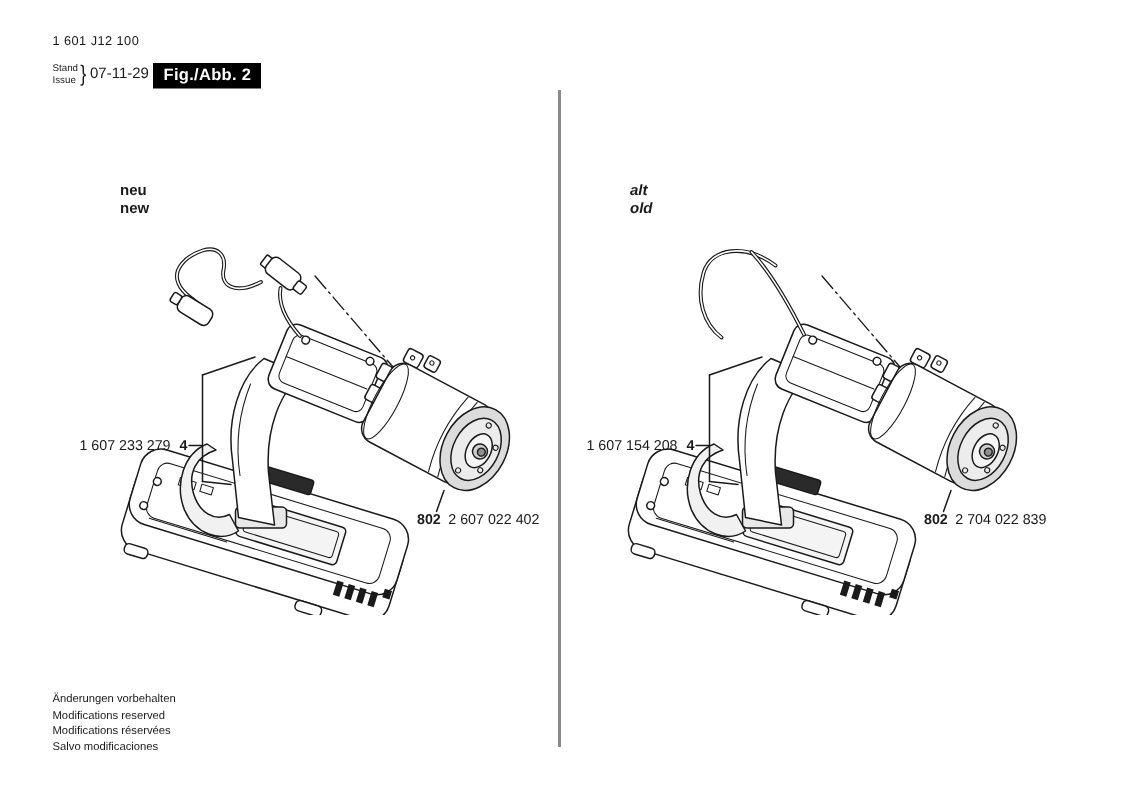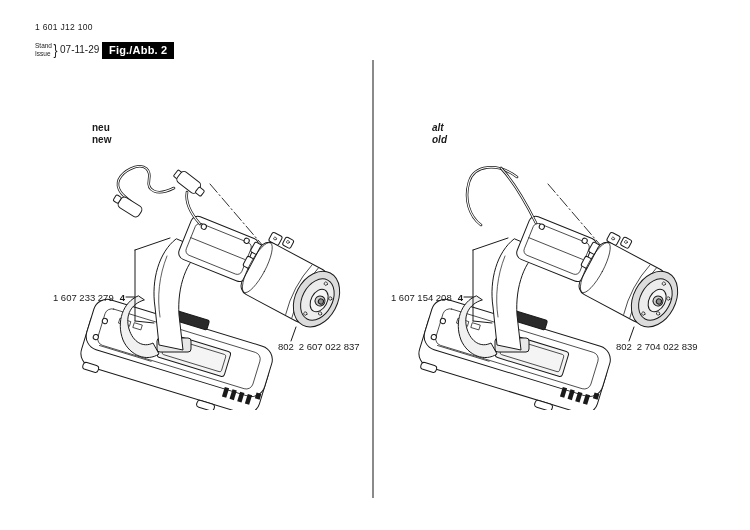--- a/index.html
+++ b/index.html
@@ -13,34 +13,34 @@
   .doc-number{left:35px;top:22px;font-size:8.5px;letter-spacing:.3px;}
   .stand-block{left:35px;top:41px;display:flex;align-items:center;}
   .stand-labels{display:flex;flex-direction:column;font-size:6.5px;line-height:8px;}
   .brace{font-size:15px;font-weight:300;margin:0 1px 0 1px;transform:scaleX(.8);}
   .issue-date{font-size:10px;margin-left:1px;}
   .fig-box{left:102px;top:42px;background:#000;color:#fff;font-size:11px;font-weight:bold;
     padding:2px 7px 3px 7px;letter-spacing:.2px;}
   
   .divider{left:372px;top:60px;width:1.5px;height:438px;background:#8a8a8a;}
   
-  .variant{font-size:10px;font-weight:bold;line-height:11.5px;margin-left:12px;}
+  .variant{font-size:10px;font-weight:bold;line-height:11.5px;}
   .variant-left{left:80px;top:122px;}
   .variant-right{left:420px;top:122px;font-style:italic;}
   
   .diagram{width:310px;height:255px;}
   .diagram-left{left:60px;top:155px;}
   .diagram-right{left:398px;top:155px;}
   
   .assembly-label{top:292px;width:95px;text-align:right;font-size:9.5px;white-space:nowrap;}
   .assembly-label .qty{font-weight:bold;margin-left:6px;}
   .assembly-left{left:30px;}
   .assembly-right{left:368px;}
   .motor-label{top:341px;font-size:9.5px;white-space:nowrap;}
-  .motor-label .ref{font-weight:normal;margin-right:5px;}
+  .motor-label .ref{font-weight:bold;margin-right:5px;}
   .motor-left{left:278px;}
   .motor-right{left:616px;}
   
   .footer{left:35px;top:461px;font-size:7.5px;line-height:10.5px;}
   
   svg .ln{stroke:#1a1a1a;stroke-width:1;stroke-linejoin:round;stroke-linecap:round;}
   svg .thin{stroke:#1a1a1a;stroke-width:.7;stroke-linejoin:round;stroke-linecap:round;fill:none;}
   svg .wire-outer{fill:none;stroke:#1a1a1a;stroke-width:2.6;stroke-linecap:round;}
   svg .wire-inner{fill:none;stroke:#ffffff;stroke-width:1.1;stroke-linecap:round;}
   svg .leader{stroke:#1a1a1a;stroke-width:1;fill:none;}
@@ -185,20 +185,26 @@
   </svg>
 
   <div class="abs assembly-label assembly-left">
     <span>1 607 233 279</span><span class="qty">4</span>
   </div>
   <div class="abs assembly-label assembly-right">
     <span>1 607 154 208</span><span class="qty">4</span>
   </div>
 
   <div class="abs motor-label motor-left">
-    <span class="ref">802</span><span>2 607 022 837</span>
+    <span class="ref">802</span><span>2 607 022 402</span>
   </div>
   <div class="abs motor-label motor-right">
     <span class="ref">802</span><span>2 704 022 839</span>
   </div>
 
+  <div class="abs footer">
+    <div>Änderungen vorbehalten</div>
+    <div>Modifications reserved</div>
+    <div>Modifications réservées</div>
+    <div>Salvo modificaciones</div>
+  </div>
 
 </div>
 
 </body></html>

